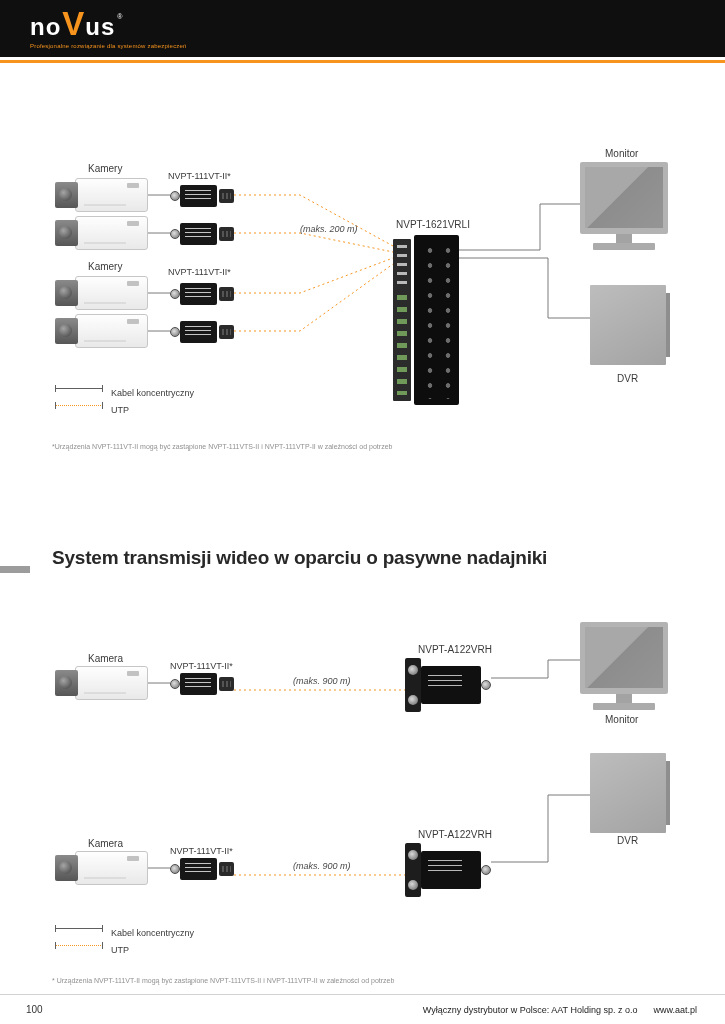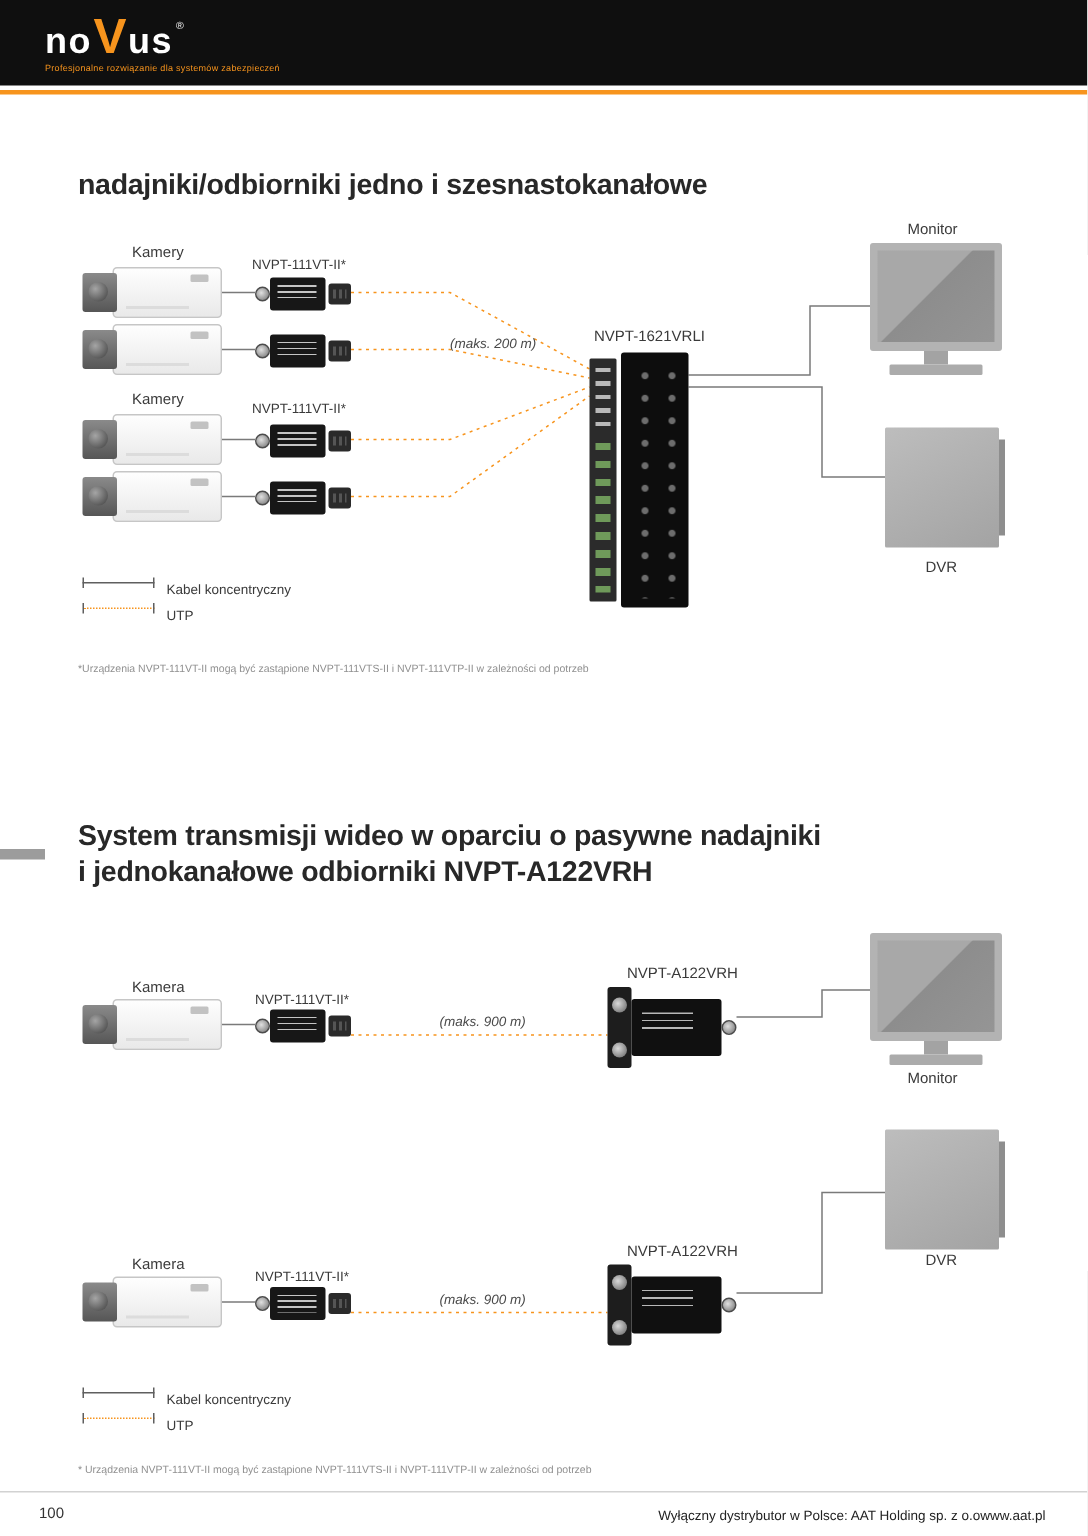--- a/index.html
+++ b/index.html
@@ -81,21 +81,21 @@
   .leg-line.utp{border-top:1px dotted #f7941d;}
   .leg-line::before,.leg-line::after{content:"";position:absolute;top:-4px;width:1px;height:7px;background:#5f5f5f;}
   .leg-line::before{left:0;}
   .leg-line::after{right:0;}
   .leg-label{font-size:9px;color:#3a3a3a;}
   
   .side-tab{position:absolute;left:0;top:566px;width:30px;height:7px;background:#9c9c9c;}
   .footer{position:absolute;left:0;bottom:0;width:725px;height:30px;border-top:1px solid #d2d2d2;box-sizing:border-box;
           display:flex;align-items:center;justify-content:space-between;background:#fff;}
   .footer-page{margin-left:26px;font-size:10px;color:#333;}
-  .footer-right{display:flex;align-items:center;margin-right:28px;}
+  .footer-right{display:flex;align-items:center;gap:16px;margin-right:28px;}
   .footer-dist,.footer-web{font-size:9px;color:#222;}
 </style>
 </head>
 <body>
 
 <div class="page">
 
   <header class="topbar">
     <div class="logo">
       <div class="logo-row">
@@ -128,21 +128,20 @@
       <path d="M234 293 H300 L393 258"></path>
       <path d="M234 331 H300 L393 264"></path>
       <path d="M234 690 H405"></path>
       <path d="M234 875 H405"></path>
     </g>
   </svg>
 
   <section>
     <h2 class="sec-title" style="left:52px;top:88px;">
       <br>
-      <span>nadajniki/odbiorniki jedno i szesnastokanałowe</span>
     </h2>
 
     <span class="lbl" style="left:88px;top:163px;">Kamery</span>
     <span class="lbl-sm" style="left:168px;top:171px;">NVPT-111VT-II*</span>
 
     <div class="camera" style="left:55px;top:178px;">
       <div class="cam-body"></div>
       <div class="cam-lens"></div>
     </div>
     <div class="camera" style="left:55px;top:216px;">
@@ -212,21 +211,20 @@
     </div>
 
     <span class="footnote" style="left:52px;top:443px;">*Urządzenia NVPT-111VT-II mogą być zastąpione NVPT-111VTS-II i NVPT-111VTP-II w zależności od potrzeb</span>
   </section>
 
   <div class="side-tab"></div>
 
   <section>
     <h2 class="sec-title" style="left:52px;top:546px;">
       <span>System transmisji wideo w oparciu o pasywne nadajniki</span><br>
-      <span>i jednokanałowe odbiorniki NVPT-A122VRH</span>
     </h2>
 
     <span class="lbl" style="left:605px;top:714px;">Monitor</span>
     <div class="monitor" style="left:580px;top:622px;">
       <div class="mon-screen">
           <div class="mon-inner"></div>
         </div>
       <div class="mon-neck"></div>
       <div class="mon-base"></div>
     </div>

